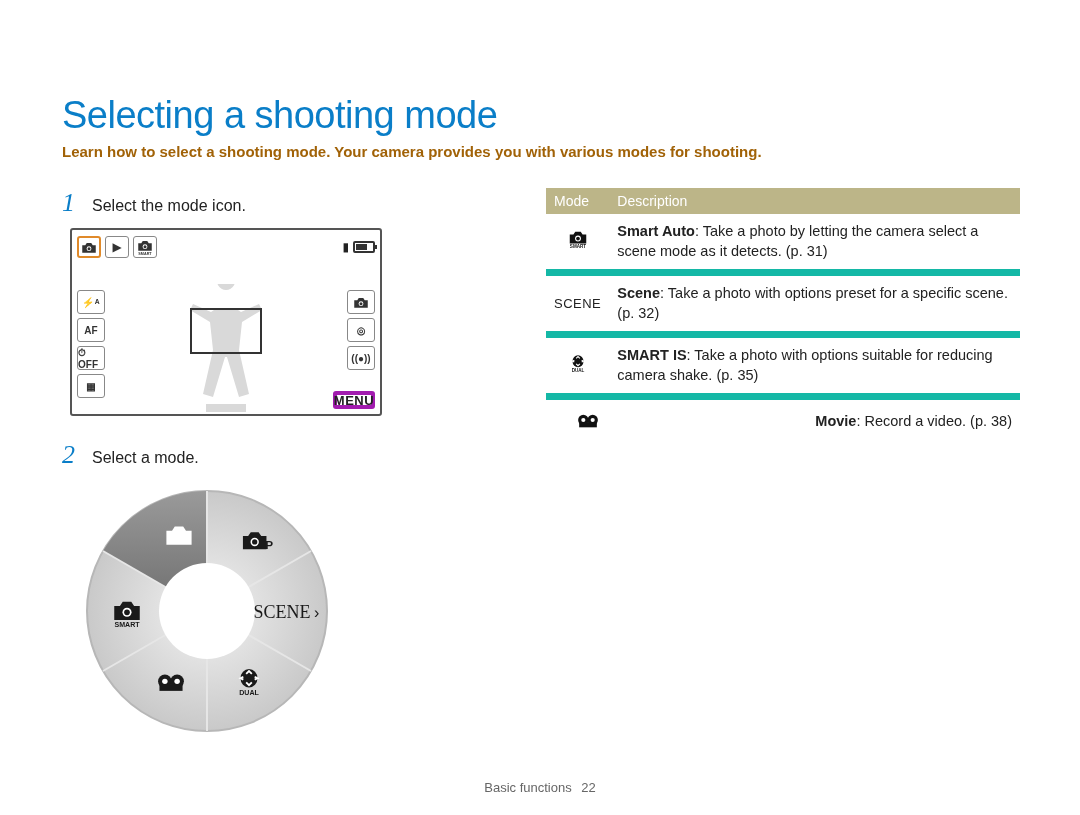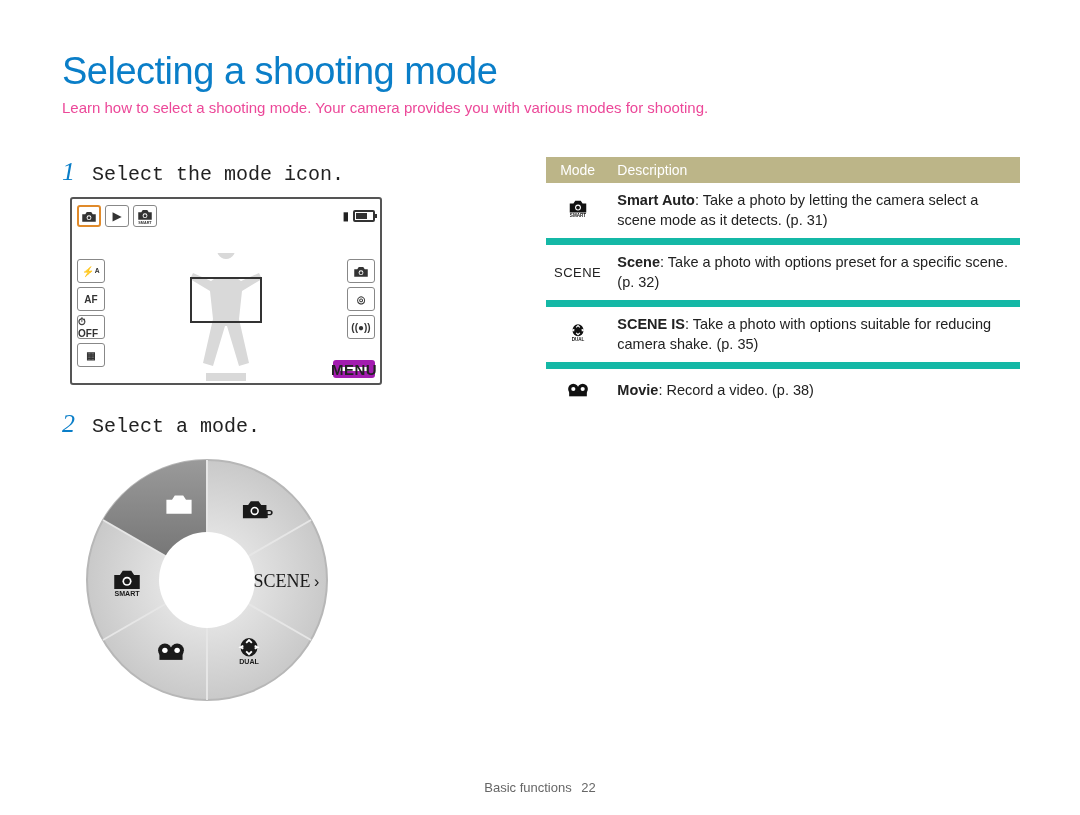--- a/index.html
+++ b/index.html
@@ -13,25 +13,27 @@
   }
   .page {
     padding: 50px 60px 0 62px;
   }
   h1.title {
     font-size: 38px;
     font-weight: 400;
     color: #0a7ec8;
     letter-spacing: -0.5px;
     margin-bottom: 6px;
+    margin-top: 44px;
   }
   p.subtitle {
     font-size: 15px;
-    color: #ec4899;
-    margin-bottom: 41px;
+    color: #a16207;
+    margin-bottom: 28px;
+    font-weight: bold;
   }
   .cols {
     display: flex;
     gap: 54px;
   }
   .left { width: 430px; }
   .right { flex: 1; }
   .step {
     display: flex;
     align-items: baseline;
@@ -39,23 +41,22 @@
     margin-bottom: 10px;
   }
   .step .num {
     font-size: 26px;
     font-style: italic;
     color: #0a7ec8;
     font-family: Georgia, 'Times New Roman', serif;
     width: 20px;
   }
   .step .txt {
-    font-size: 20px;
+    font-size: 16px;
     color: #222;
-    font-family: Liberation Mono, monospace;
   }
 
   
   .lcd {
     width: 312px;
     height: 188px;
     border: 2px solid #555;
     border-radius: 3px;
     margin: 6px 0 24px 8px;
     position: relative;
@@ -92,22 +93,22 @@
   }
   .personbg {
     position:absolute; left:0; right:0; bottom:0; height:135px;
     display:flex; align-items:flex-end; justify-content:center;
   }
   .focusbox {
     position:absolute; left:118px; top:78px; width:72px; height:46px; border:2px solid #333;
   }
   .menu {
     position:absolute; right:5px; bottom:5px;
-    width:42px; height:18px; border:7px solid #a21caf; border-radius:3px;
-    font-size:15px; font-weight:bold; display:flex; align-items:center; justify-content:center; letter-spacing:0.5px;
+    width:42px; height:18px; border:4px solid #a21caf; border-radius:3px;
+    font-size:13px; font-weight:bold; display:flex; align-items:center; justify-content:center; letter-spacing:0.5px;
   }
   
   .silh { width:100px; height:130px; position:relative; }
   .silh svg { width:100%; height:100%; }
 
   
   .dialwrap { margin: 16px 0 0 20px; }
   .dial { width:250px; height:250px; position:relative; }
 
   
@@ -117,28 +118,28 @@
     font-size: 14.5px;
   }
   table.modetable th {
     background: #bcb588;
     color: #fff;
     font-weight: 400;
     text-align: left;
     padding: 5px 8px;
     font-size: 14px;
   }
-  table.modetable th.col-mode { width: 62px; text-align: center; }
+  table.modetable th.col-mode { width: 62px; }
   table.modetable td {
     padding: 8px 8px;
     border-bottom: 7px solid #14b8a6;
     vertical-align: middle;
     line-height: 1.35;
   }
-  table.modetable tr:last-child td { border-bottom: none; }
+  table.modetable tr:last-child td { border-bottom: none; text-align: right; }
   table.modetable td.iconcell { text-align: center; }
   .miniicon { display:inline-block; }
   .miniicon svg { width:26px; height:22px; }
   .scenelabel { font-family: Impact, 'Arial Black', sans-serif; font-size:13px; letter-spacing:0.5px; }
 
   .footer {
     position: absolute;
     bottom: 20px;
     left: 0; right: 0;
     text-align: center;
@@ -320,21 +321,21 @@
             <td><b>Smart Auto</b><span>: Take a photo by letting the camera select a scene mode as it detects. (p. 31)</span></td>
           </tr>
           <tr>
             <td class="iconcell"><span class="scenelabel">SCENE</span></td>
             <td><b>Scene</b><span>: Take a photo with options preset for a specific scene. (p. 32)</span></td>
           </tr>
           <tr>
             <td class="iconcell"><span class="miniicon"><svg viewBox="0 0 24 24" style="color:#111">
                     <use href="#ic-dualis"></use>
                   </svg></span></td>
-            <td><b>SCENE IS</b><span>: Take a photo with options suitable for reducing camera shake. (p. 35)</span></td>
+            <td><b>SMART IS</b><span>: Take a photo with options suitable for reducing camera shake. (p. 35)</span></td>
           </tr>
           <tr>
             <td class="iconcell"><span class="miniicon"><svg viewBox="0 0 25 20" style="color:#111">
                     <use href="#ic-movie"></use>
                   </svg></span></td>
             <td><b>Movie</b><span>: Record a video. (p. 38)</span></td>
           </tr>
         </tbody>
       </table>
     </div>

